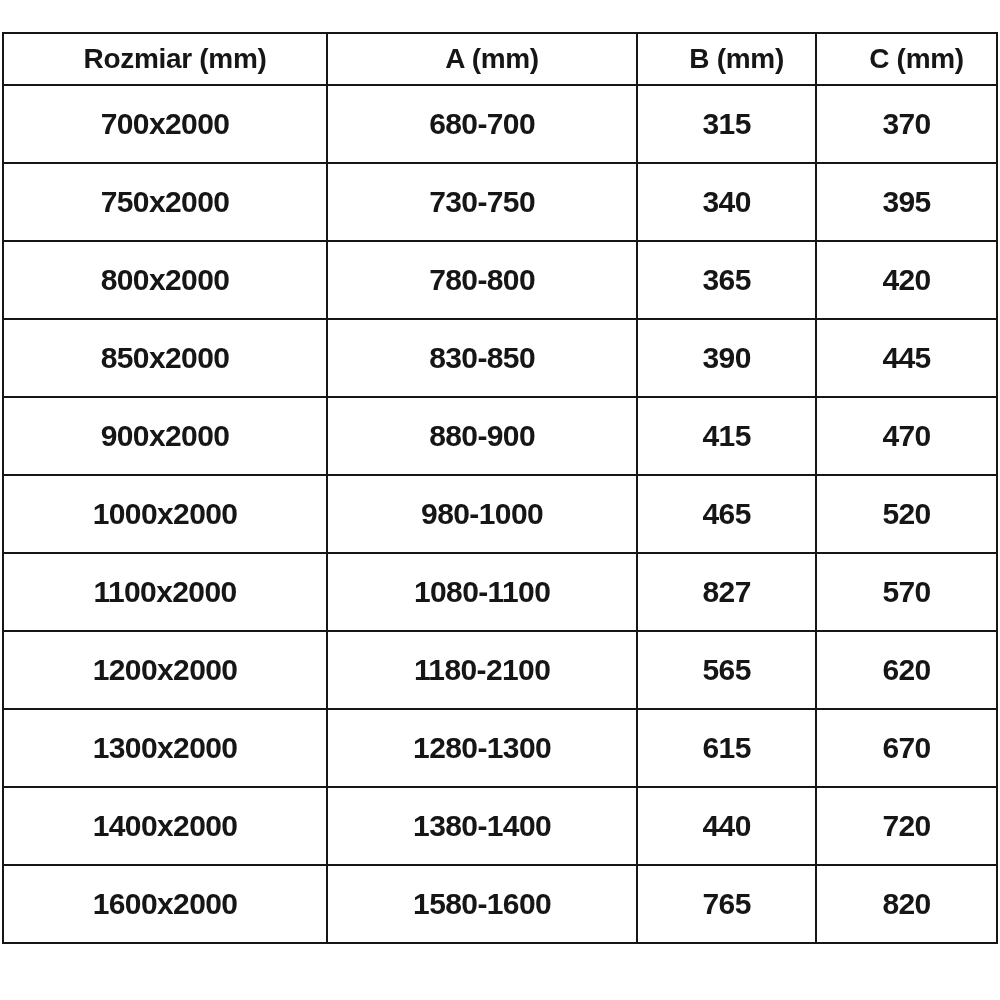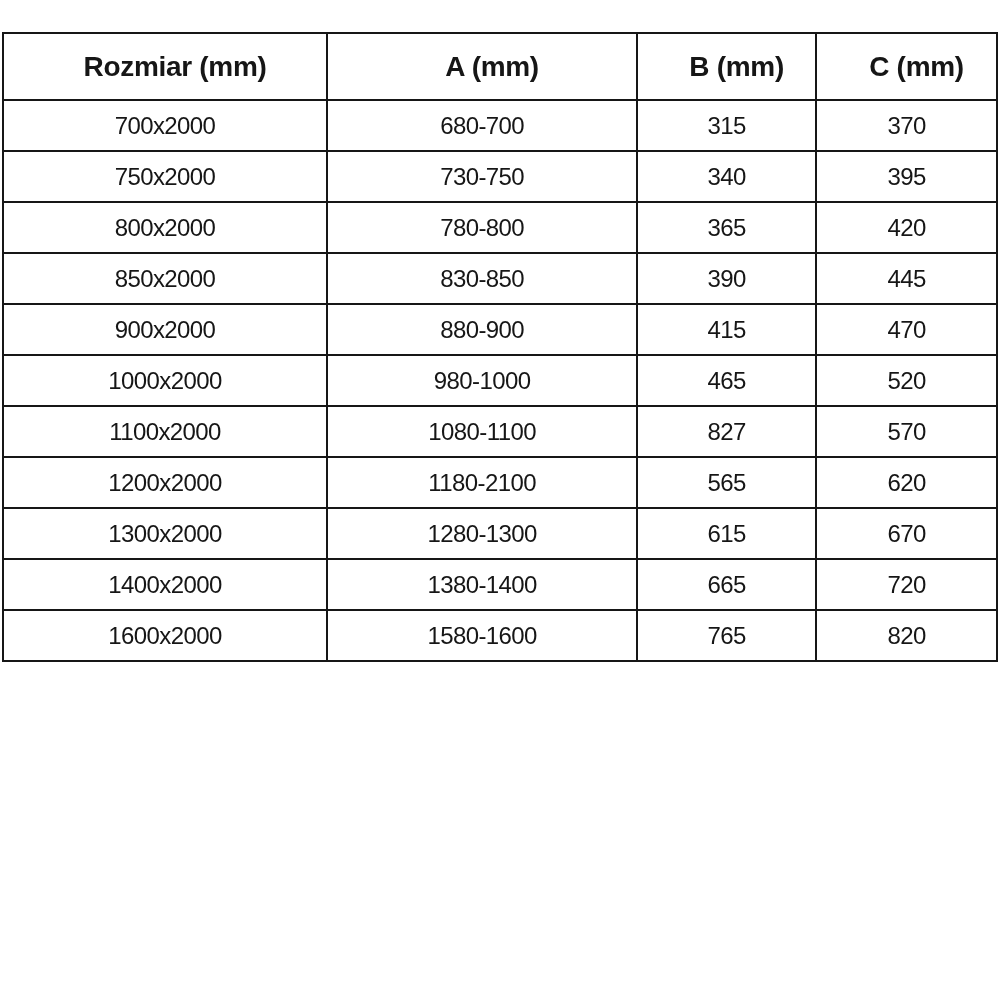--- a/index.html
+++ b/index.html
@@ -26,30 +26,30 @@
   table.size-table th,
   table.size-table td {
     border: 2.5px solid #161616;
     text-align: center;
     vertical-align: middle;
     color: #161616;
     overflow: hidden;
     white-space: nowrap;
   }
   table.size-table th {
-    height: 67px;
+    height: 52px;
     font-size: 28px;
     font-weight: 700;
     letter-spacing: -0.3px;
     padding-left: 21px;
   }
   table.size-table td {
-    height: 51px;
-    font-size: 24px;
-    font-weight: 400;
+    height: 78px;
+    font-size: 30px;
+    font-weight: 700;
     letter-spacing: -0.6px;
   }
 </style>
 </head>
 <body>
 
 <div class="table-wrap">
   <table class="size-table">
     <colgroup>
       <col style="width: 32.6%;">
@@ -116,21 +116,21 @@
         </tr>
         <tr>
           <td>1300x2000</td>
           <td>1280-1300</td>
           <td>615</td>
           <td>670</td>
         </tr>
         <tr>
           <td>1400x2000</td>
           <td>1380-1400</td>
-          <td>665</td>
+          <td>440</td>
           <td>720</td>
         </tr>
         <tr>
           <td>1600x2000</td>
           <td>1580-1600</td>
           <td>765</td>
           <td>820</td>
         </tr>
       </tbody>
   </table>

